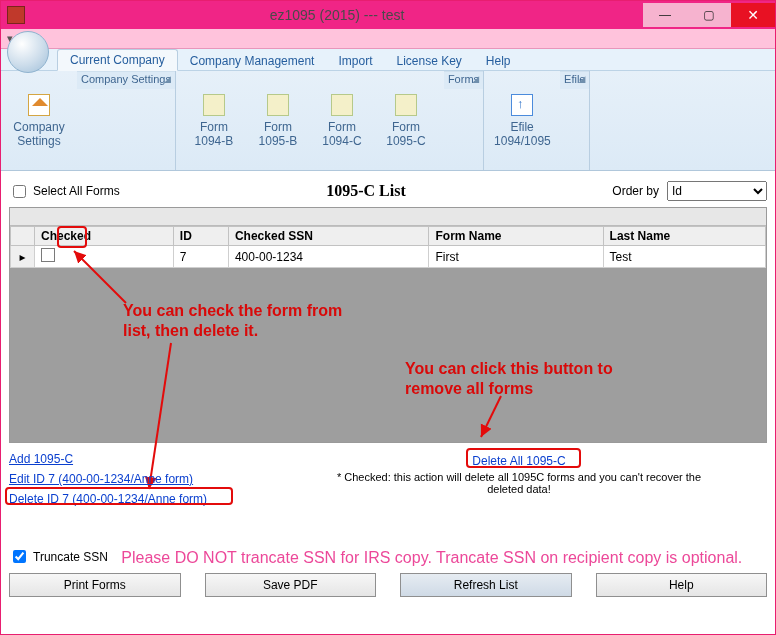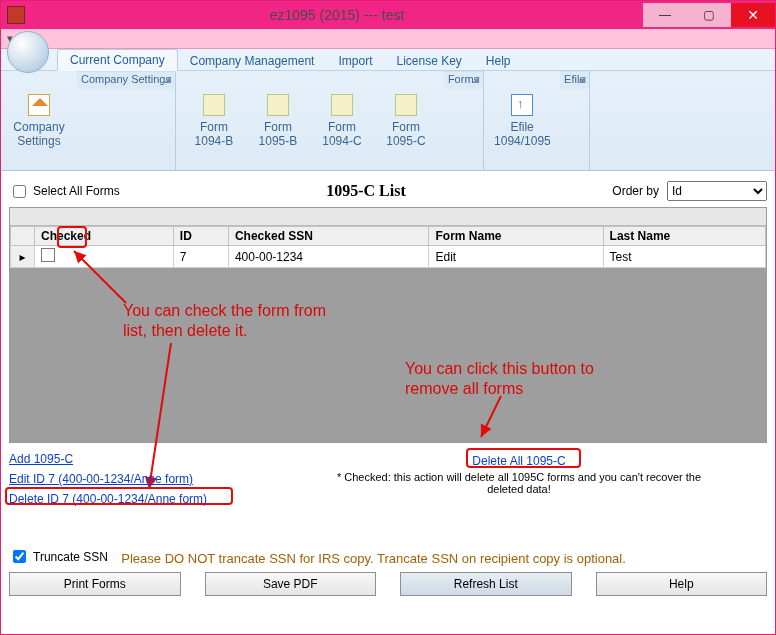--- a/index.html
+++ b/index.html
@@ -38,25 +38,25 @@
   .chk { display:inline-flex; align-items:center; gap:4px; }
   .chk input { width:13px; height:13px; }
   .gridwrap { border:1px solid #9a9a9a; height:236px; background:#9e9e9e; }
   .gridscroll { height:18px; background:#e7e7e7; border-bottom:1px solid #bbb;}
   table.grid { border-collapse:collapse; width:100%; background:#fff; }
   table.grid th { background:#efefef; border:1px solid #c2c2c2; font-weight:bold; text-align:left; padding:2px 6px; height:16px;}
   table.grid td { border:1px solid #cfcfcf; padding:2px 6px; height:16px;}
   .rowhdr { width:24px; background:#efefef; text-align:center; }
   .cellchk { width:14px; height:14px; border:1px solid #7a7a7a; display:inline-block; background:#fff;}
   .anno-red { position:absolute; border:2px solid #e30b0b; border-radius:4px; pointer-events:none;}
-  .anno-text { position:absolute; color:#d90909; font-weight:normal; font-size:16px; pointer-events:none; line-height:1.25;}
+  .anno-text { position:absolute; color:#d90909; font-weight:bold; font-size:16px; pointer-events:none; line-height:1.25;}
   .links { margin-top:6px; position:relative; height:96px;}
   .links a { color:#0a3fcf; text-decoration:underline; display:inline-block; margin:3px 0; cursor:pointer;}
   .warn { color:#000; font-size:11px; text-align:center; }
-  .rednote { color:#a16207; font-size:13px;}
+  .rednote { color:#ec4899; font-size:16px;}
   .btnrow { display:flex; gap:24px; padding:6px 8px 10px 8px;}
   .btn { flex:1; height:24px; border:1px solid #8f8f8f; background:linear-gradient(#f7f7f7,#e5e5e5); cursor:pointer;}
   .btn.sel { background:linear-gradient(#e6ecf2,#cfdae6); }
   .content-area { position:relative; }
   svg.overlay{position:absolute;top:0;left:0;pointer-events:none;}
 </style>
 </head>
 <body>
 
 <div class="window">
@@ -158,21 +158,21 @@
               <th>Form Name</th>
               <th>Last Name</th>
             </tr>
           </thead>
         <tbody id="gridbody">
             <tr>
               <td class="rowhdr">▸</td>
               <td><span class="cellchk"></span></td>
               <td>7</td>
               <td>400-00-1234</td>
-              <td>Edit</td>
+              <td>First</td>
               <td>Test</td>
             </tr>
           </tbody>
       </table>
     </div>
 
     <div class="anno-red" style="left:56px; top:55px; width:30px; height:22px;"></div>
     <div class="anno-text" style="left:122px; top:130px; white-space:pre;">You can check the form from
 list, then delete it.</div>
     <div class="anno-text" style="left:404px; top:188px; white-space:pre;">You can click this button to

